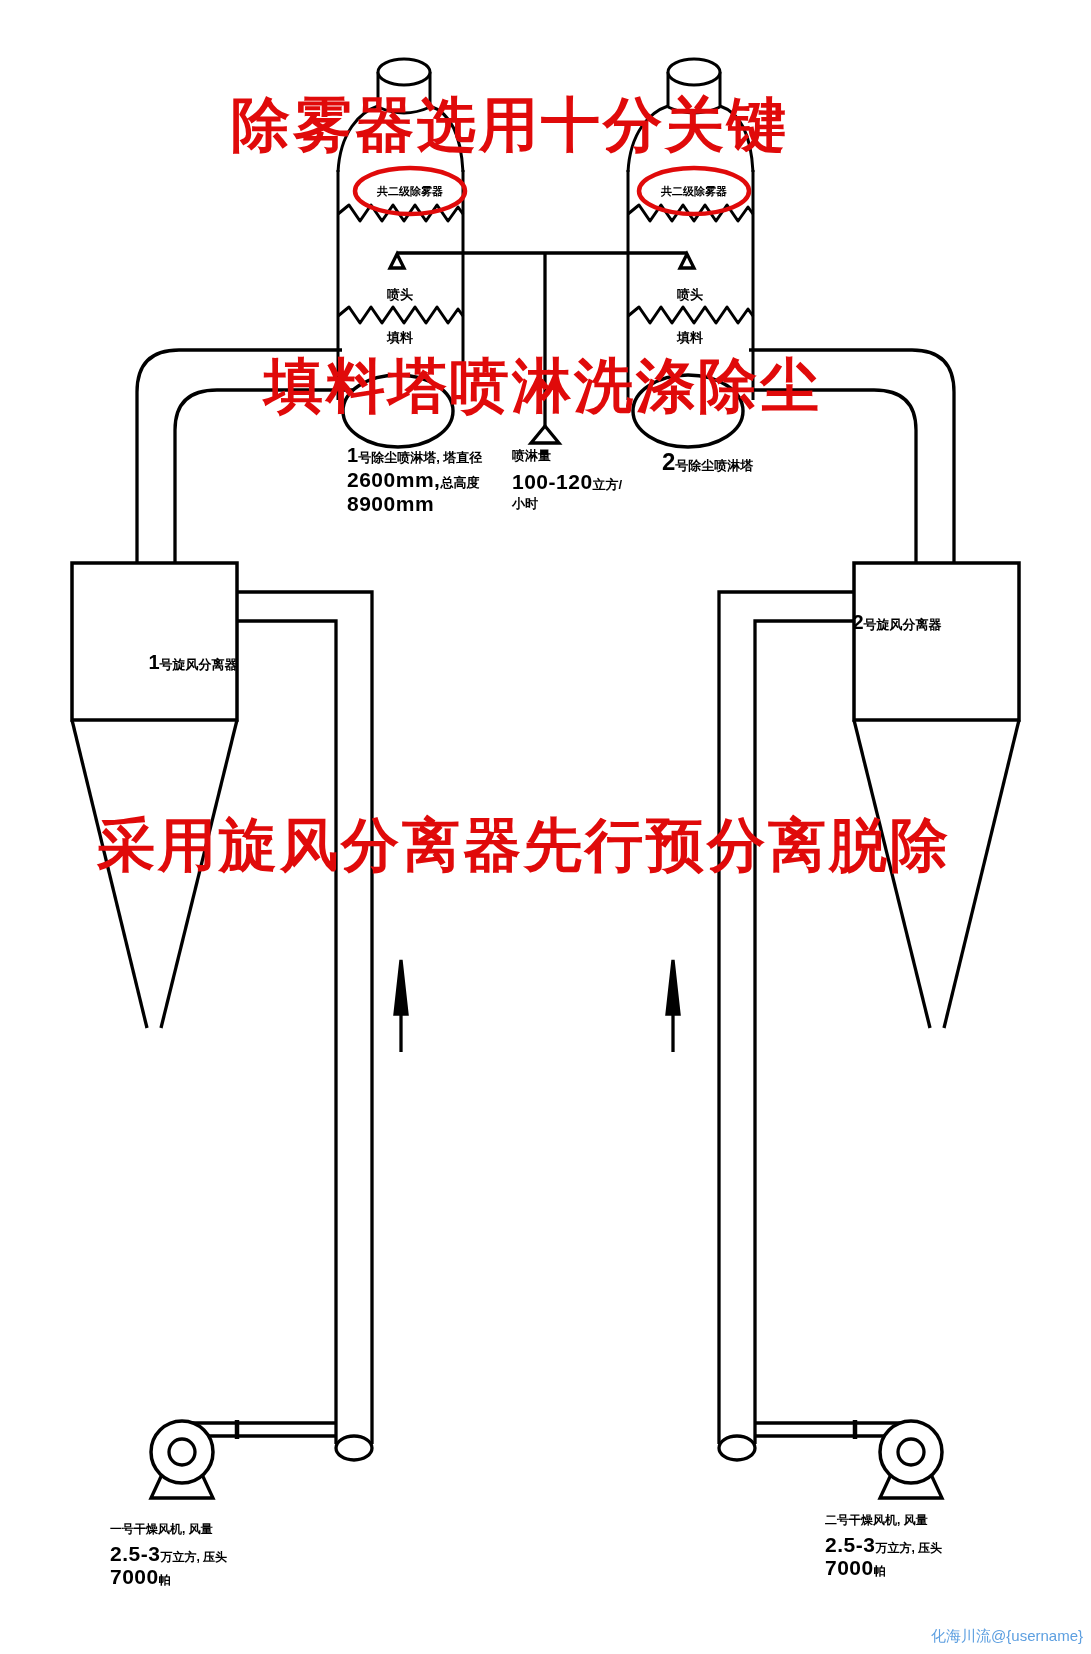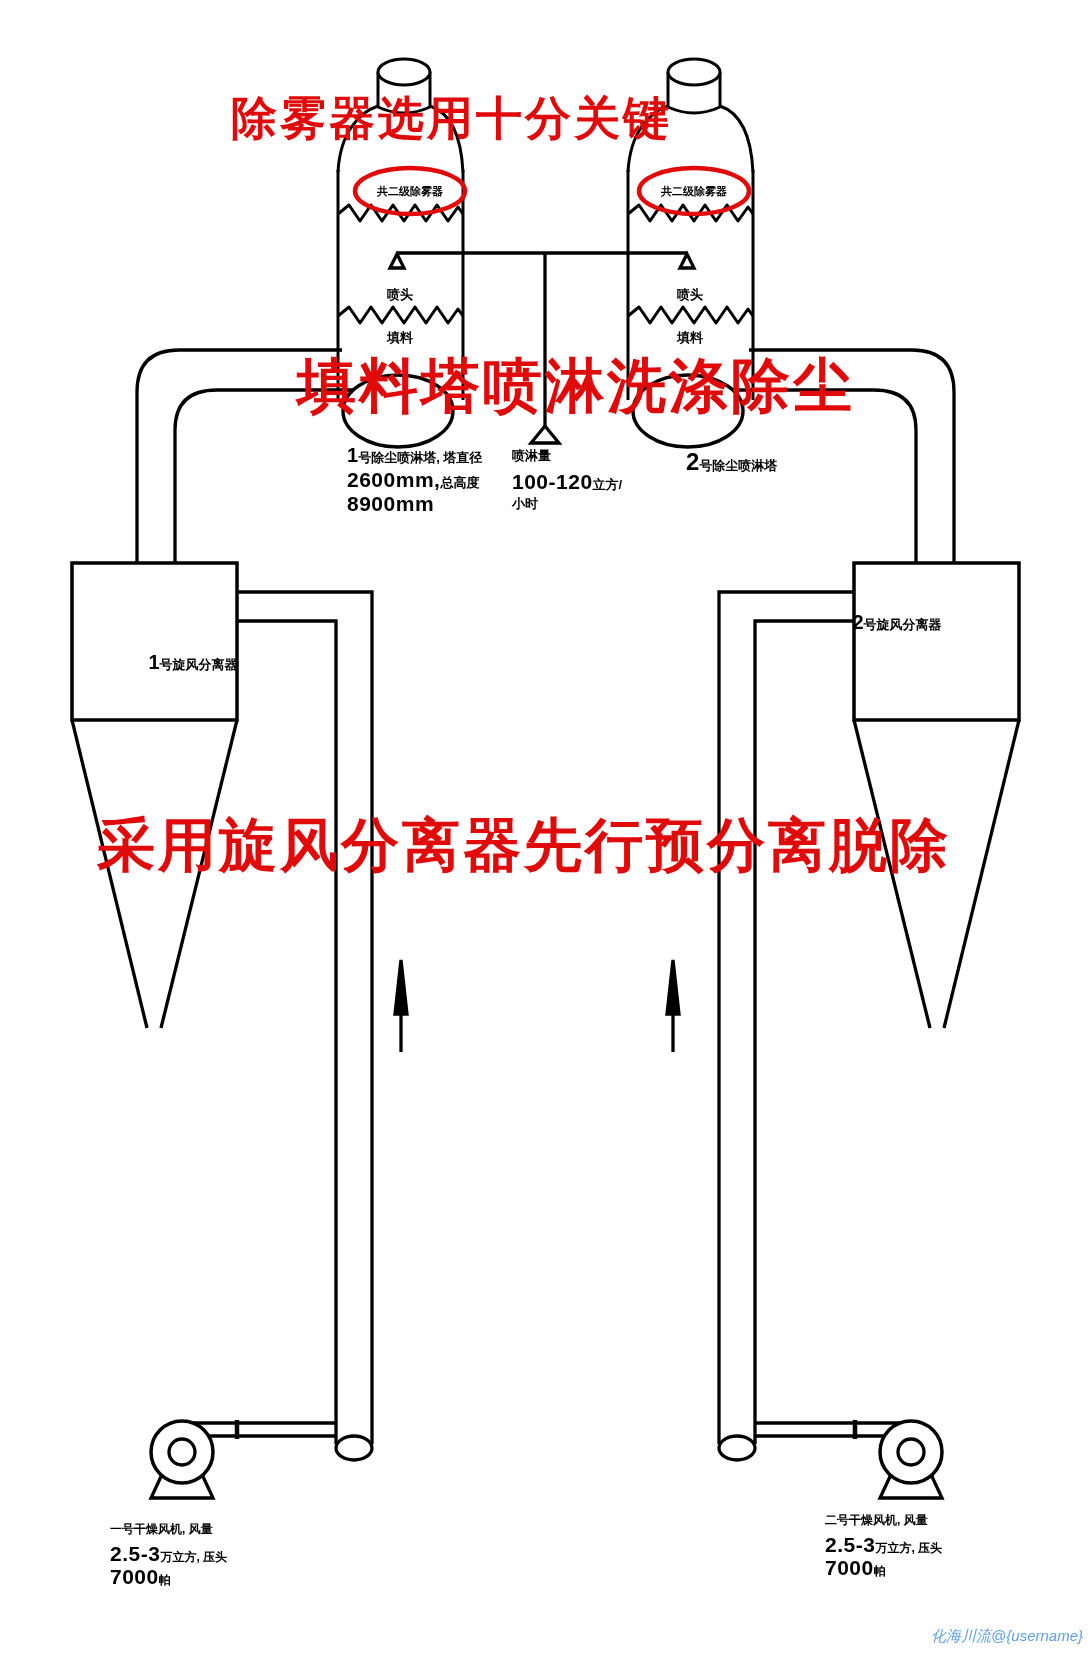--- a/index.html
+++ b/index.html
@@ -12,24 +12,24 @@
   .s{font-size:13px;font-weight:700;}
   .s12{font-size:12px;font-weight:700;}
   .n20{font-size:20px;font-weight:700;}
   .n21{font-size:21px;font-weight:700;letter-spacing:.5px;}
   .n24{font-size:24px;font-weight:700;}
   .blk{position:absolute;white-space:nowrap;}
   .blk .ln{height:24px;}
   .blk .ln2{height:23px;}
   .red-title{position:absolute;white-space:nowrap;color:#e00a0a;
              font-family:"Liberation Serif",serif;font-weight:700;line-height:1;letter-spacing:3px;}
-  #t1{left:231px;top:96px;font-size:46px;}
+  #t1{left:231px;top:96px;font-size:59px;}
   #t2{left:264px;top:357px;font-size:59px;}
   #t3{left:97px;top:817px;font-size:58px;}
-  .wm{position:absolute;right:8px;top:1627px;font-size:15px;color:#5d9fe0;font-style:italic;}
+  .wm{position:absolute;right:8px;top:1627px;font-size:15px;color:#5d9fe0;}
 </style>
 </head>
 <body>
 
 <div class="stage">
 
   <svg class="lines" width="1091" height="1654" viewBox="0 0 1091 1654">
     <defs>
       <g id="tower-shape" fill="none" stroke="#000" stroke-width="3">
 
@@ -146,37 +146,37 @@
     <div class="ln"><span class="n21">2600mm,</span><span class="s">总高度</span></div>
     <div class="ln"><span class="n21">8900mm</span></div>
   </div>
 
   <div class="blk" style="left:512px;top:446px;">
     <div class="ln"><span class="s">喷淋量</span></div>
     <div class="ln"><span class="n21">100-120</span><span class="s">立方/</span></div>
     <div class="ln"><span class="s">小时</span></div>
   </div>
 
-  <div class="blk" style="left:662px;top:448px;margin-left:24px;">
+  <div class="blk" style="left:662px;top:448px;">
     <div class="ln"><span class="n24">2</span><span class="s">号除尘喷淋塔</span></div>
   </div>
 
   <div class="lbl c" style="left:153px;top:662px;margin-left:40px;"><span class="n20">1</span><span class="s">号旋风分离器</span></div>
   <div class="lbl c" style="left:897px;top:622px;"><span class="n20">2</span><span class="s">号旋风分离器</span></div>
 
   <div class="blk" style="left:110px;top:1519px;">
     <div class="ln2"><span class="s12">一号干燥风机, 风量</span></div>
     <div class="ln2"><span class="n21">2.5-3</span><span class="s12">万立方, 压头</span></div>
     <div class="ln2"><span class="n21">7000</span><span class="s12">帕</span></div>
   </div>
   <div class="blk" style="left:825px;top:1510px;">
     <div class="ln2"><span class="s12">二号干燥风机, 风量</span></div>
     <div class="ln2"><span class="n21">2.5-3</span><span class="s12">万立方, 压头</span></div>
     <div class="ln2"><span class="n21">7000</span><span class="s12">帕</span></div>
   </div>
 
   <div id="t1" class="red-title" style="color: rgb(224, 10, 10);">除雾器选用十分关键</div>
-  <div id="t2" class="red-title" style="color: rgb(224, 10, 10); margin-left: 33px;">填料塔喷淋洗涤除尘</div>
+  <div id="t2" class="red-title" style="color: rgb(224, 10, 10);">填料塔喷淋洗涤除尘</div>
   <div id="t3" class="red-title" style="color: rgb(224, 10, 10);">采用旋风分离器先行预分离脱除</div>
 
   <div class="wm" style="color: rgb(93, 159, 224);">化海川流@{username}</div>
 
 </div>
 
 </body></html>

